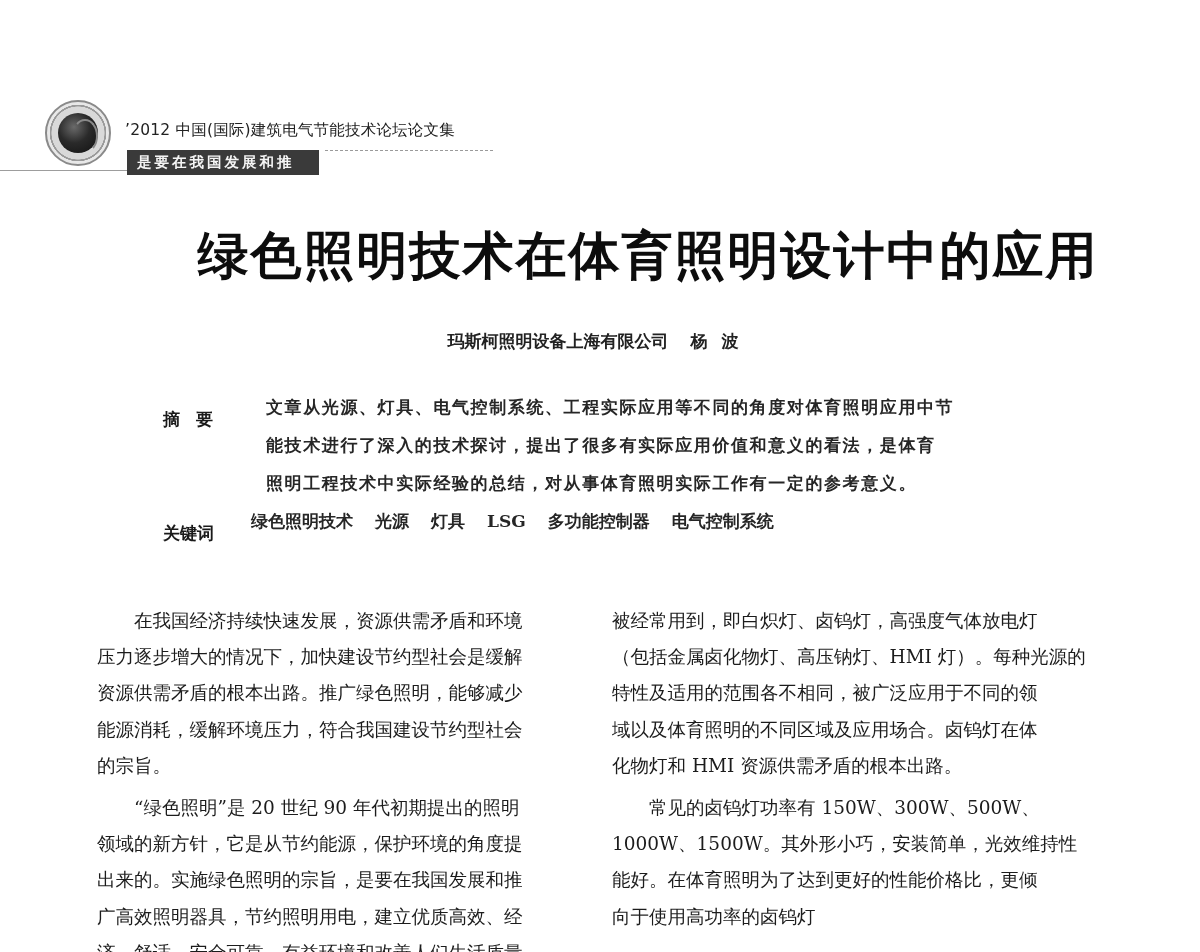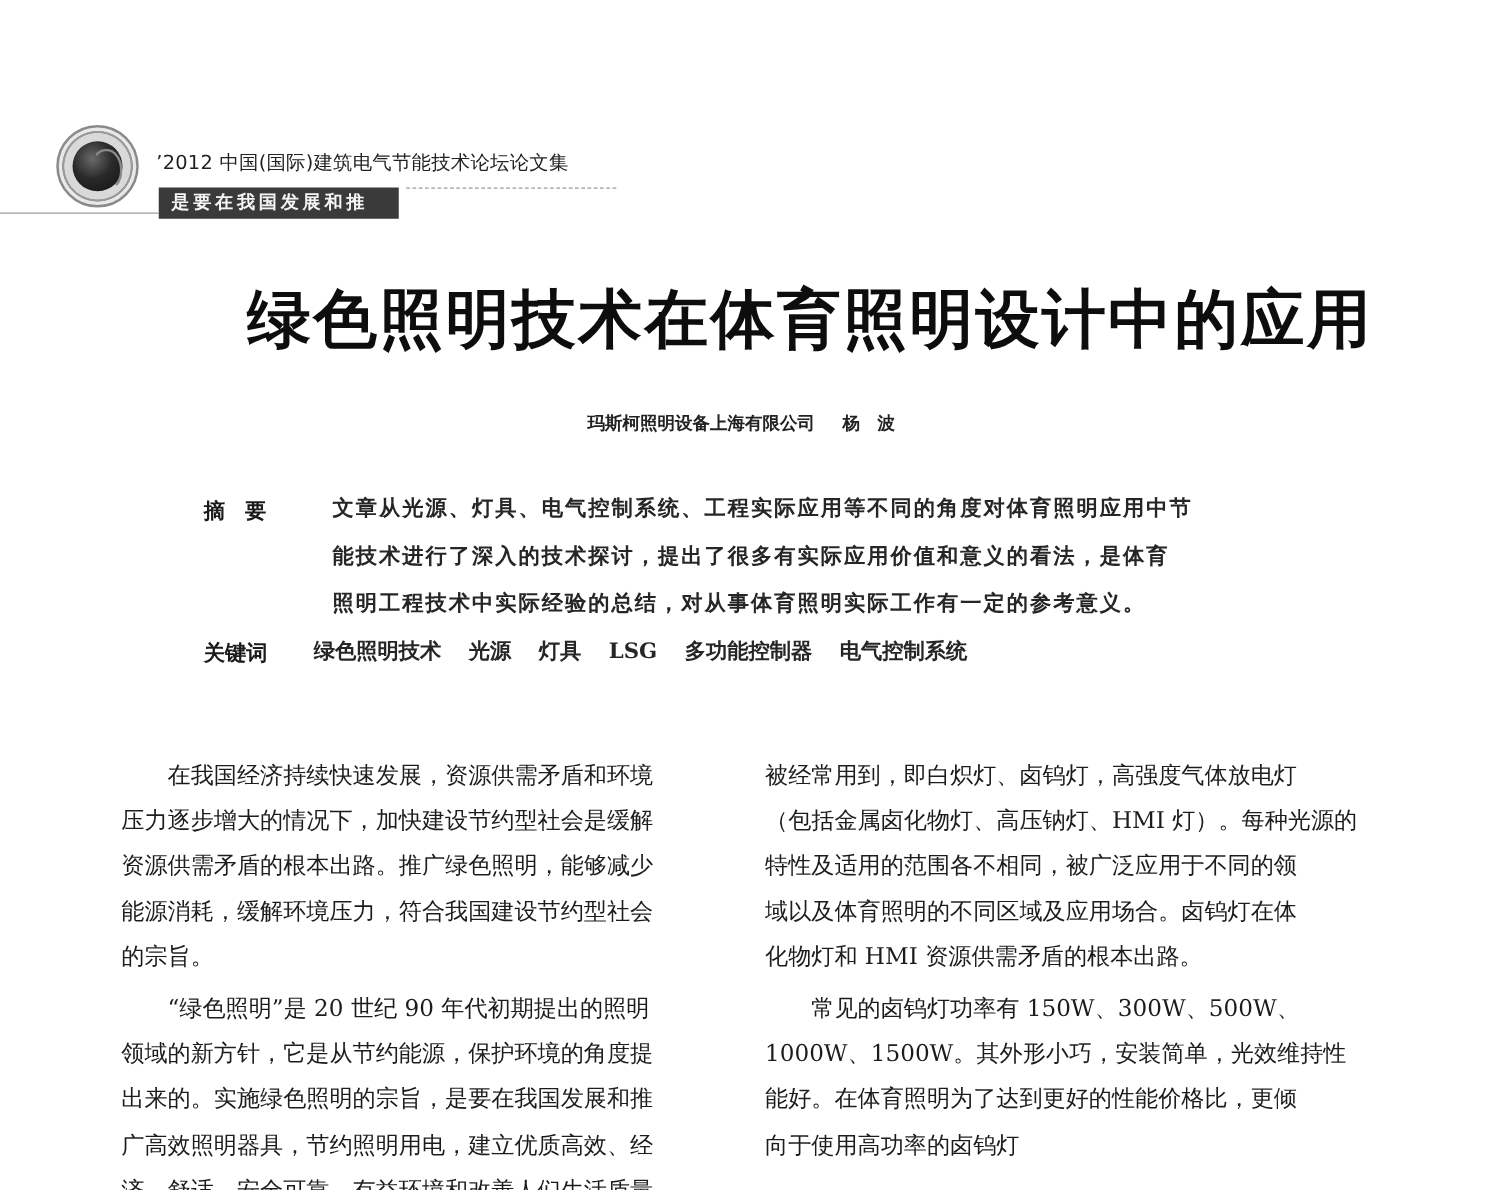--- a/index.html
+++ b/index.html
@@ -34,27 +34,27 @@
     }
     .rule-left { position: absolute; left: 0; top: 147px; width: 127px; border-top: 1px solid #9d9d9d; }
 
     .title {
       position: absolute; left: 0; top: 222px; width: 1200px; text-align: center;
       font-family: "DejaVu Sans", sans-serif; font-weight: bold; font-size: 51px; letter-spacing: 2px;
       color: #0d0d0d; white-space: nowrap; padding-left: 48px;
     }
     .byline {
       position: absolute; left: 0; top: 330px; width: 1200px; text-align: center;
-      font-size: 14px; font-weight: bold; color: #222; white-space: nowrap;
+      font-size: 17px; font-weight: bold; color: #222; white-space: nowrap;
     }
     .byline .author { margin-left: 22px; letter-spacing: 14px; }
 
     .abstract { position: absolute; left: 163px; top: 388px; width: 880px; }
     .abs-row { position: relative; height: 38px; line-height: 38px; font-size: 17px; white-space: nowrap; }
-    .abs-label { position: absolute; left: 0; top: 2px; font-family: "DejaVu Sans", sans-serif; font-weight: bold; font-size: 17px; }
+    .abs-label { position: absolute; left: 0; top: 12px; font-family: "DejaVu Sans", sans-serif; font-weight: bold; font-size: 17px; }
     .abs-label.spaced { letter-spacing: 16px; }
     .abs-text { position: absolute; left: 93px; top: 0; font-weight: bold; color: #262626; letter-spacing: 1.6px; margin-left: 10px; }
     .kw-row { position: relative; height: 38px; line-height: 38px; font-size: 17px; white-space: nowrap; }
     .kw-list { position: absolute; left: 88px; top: 0; font-weight: bold; color: #262626; }
     .kw-list span { margin-right: 22px; }
 
     .col { position: absolute; top: 603px; width: 470px; font-size: 18.5px; line-height: 36.2px; color: #1c1c1c; }
     .col.left { left: 97px; }
     .col.right { left: 612px; width: 498px; }
     .col p { margin: 0; text-align: justify; text-align-last: left; }

